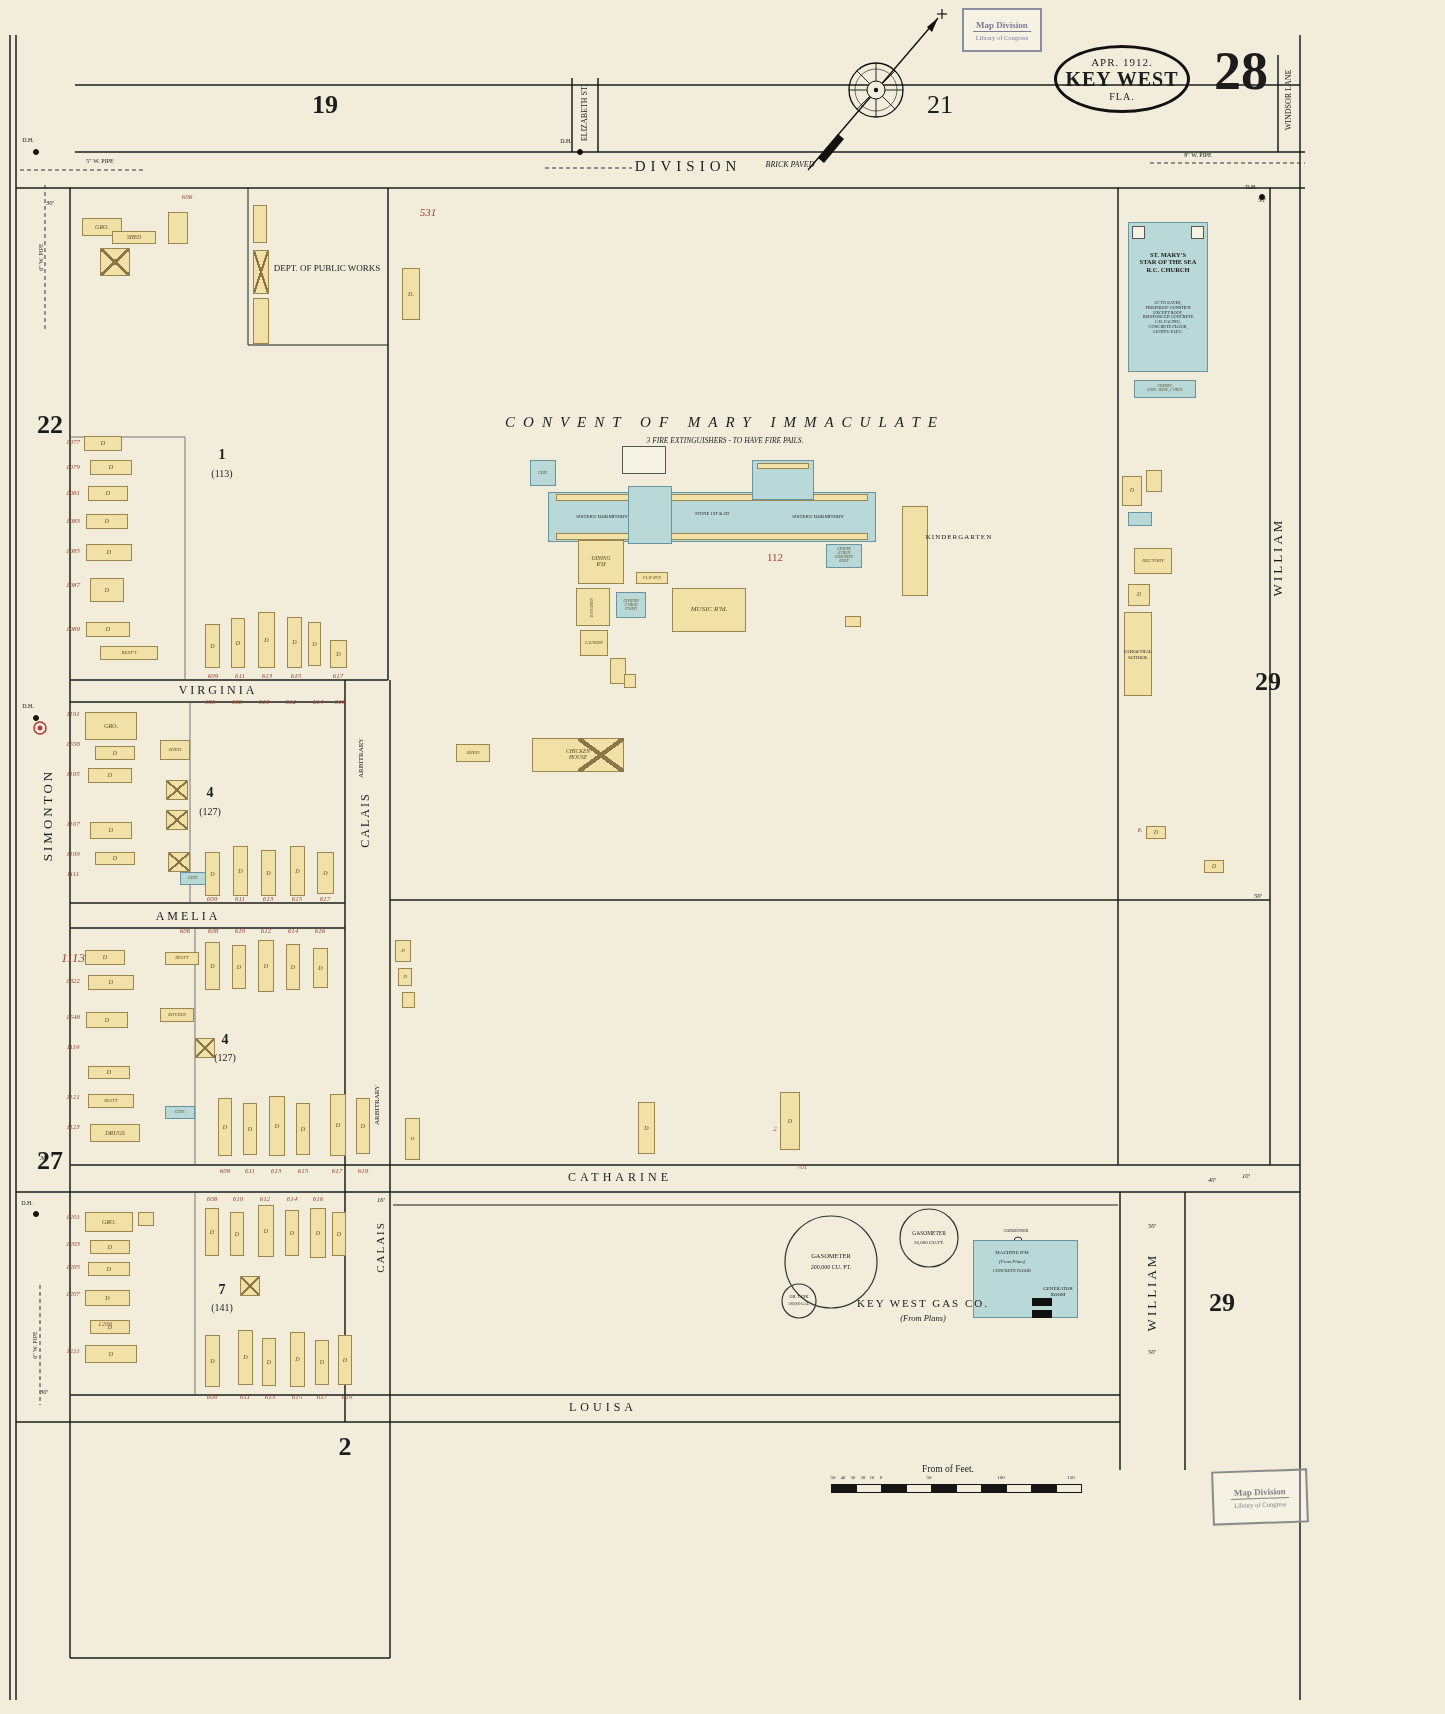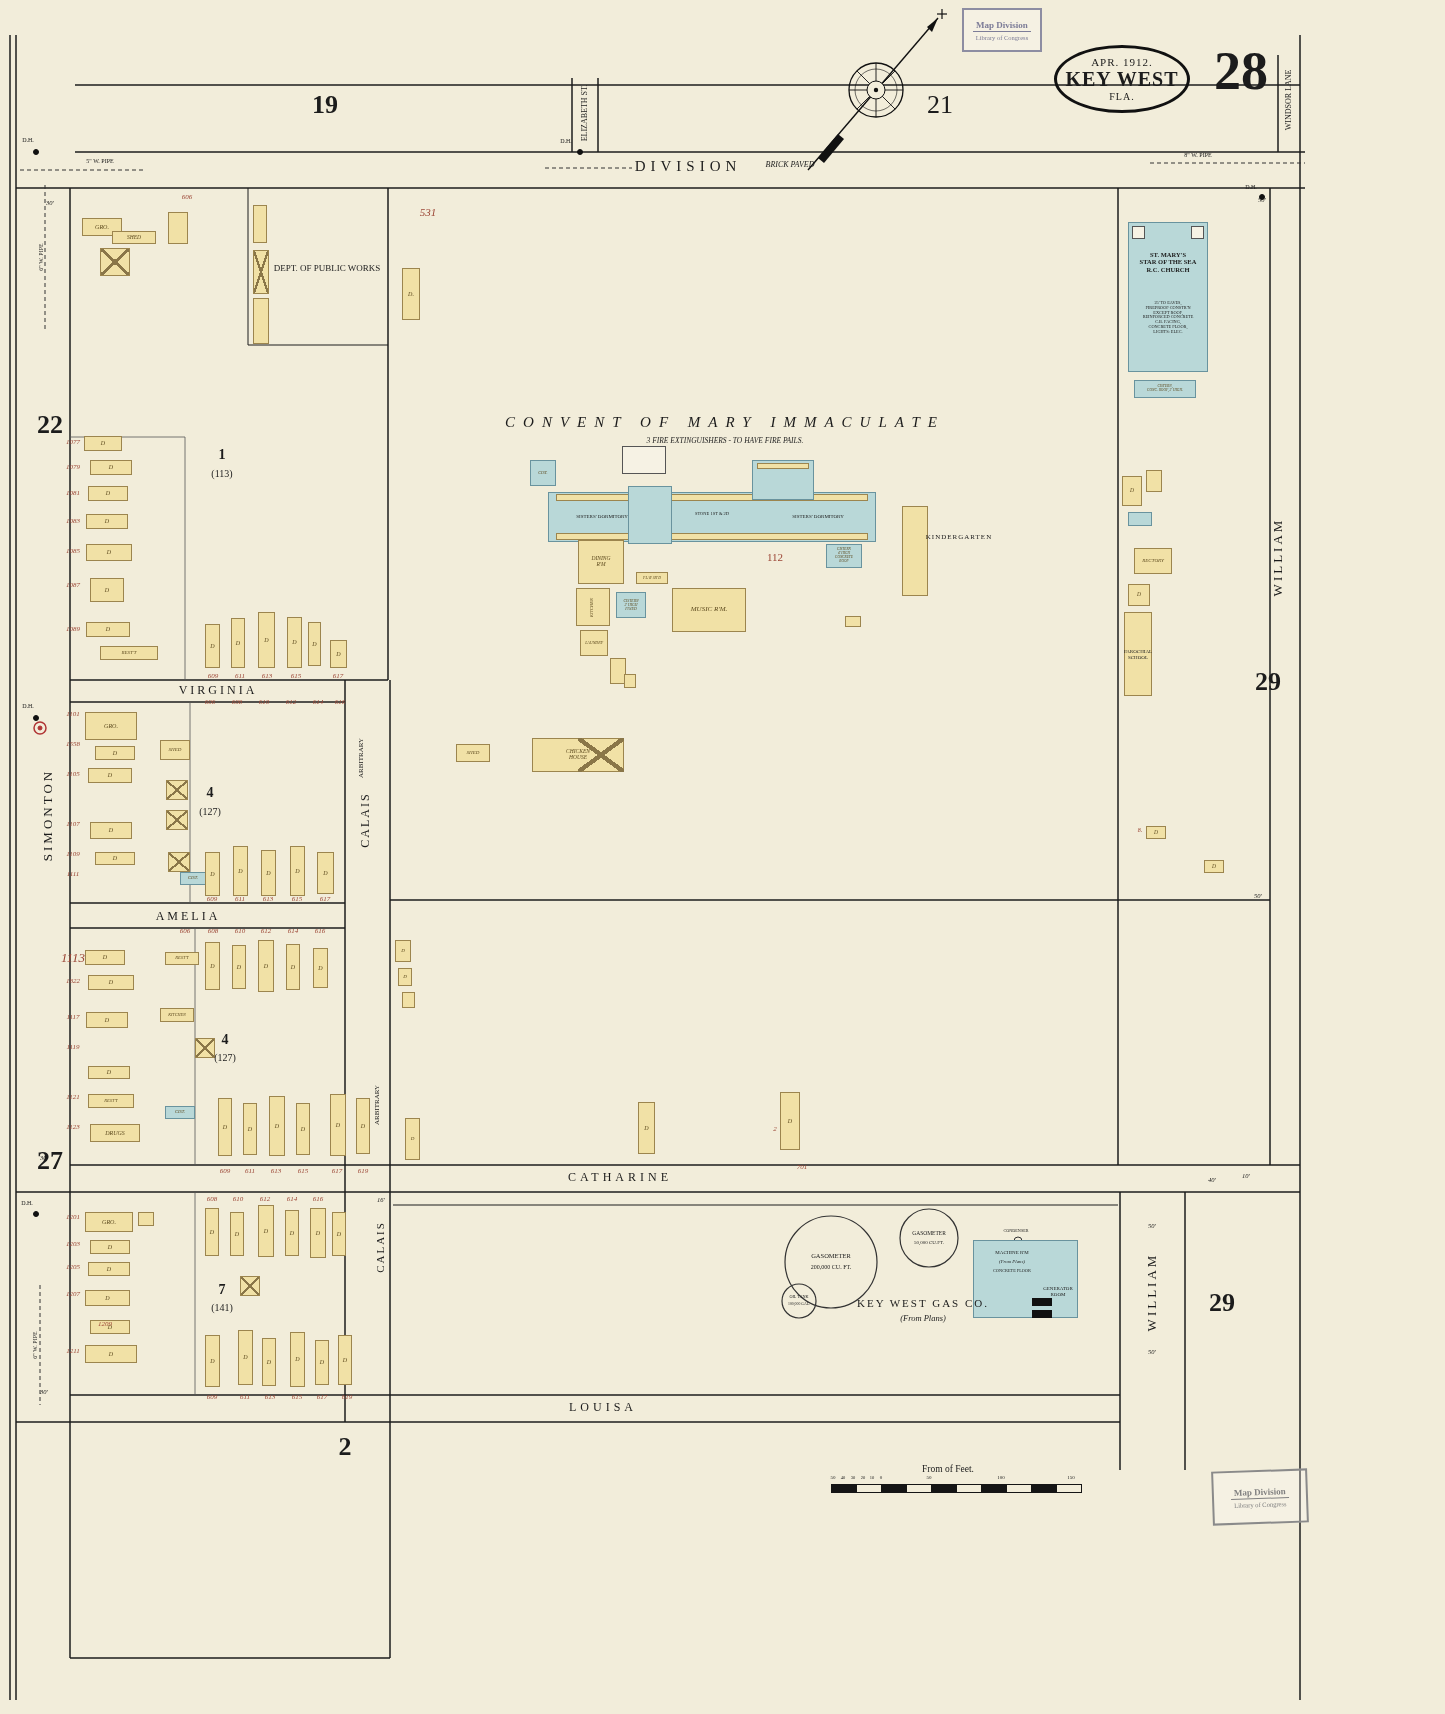--- a/index.html
+++ b/index.html
@@ -552,21 +552,21 @@
     <div class="txt" style="left: 297px; top: 900px; font-size: 7px; transform: translate(-50%, -50%); color: rgb(156, 70, 54); font-style: italic;">615</div>
     <div class="txt" style="left: 325px; top: 900px; font-size: 7px; transform: translate(-50%, -50%); color: rgb(156, 70, 54); font-style: italic;">617</div>
     <div class="txt" style="left: 185px; top: 932px; font-size: 7px; transform: translate(-50%, -50%); color: rgb(156, 70, 54); font-style: italic;">606</div>
     <div class="txt" style="left: 213px; top: 932px; font-size: 7px; transform: translate(-50%, -50%); color: rgb(156, 70, 54); font-style: italic;">608</div>
     <div class="txt" style="left: 240px; top: 932px; font-size: 7px; transform: translate(-50%, -50%); color: rgb(156, 70, 54); font-style: italic;">610</div>
     <div class="txt" style="left: 266px; top: 932px; font-size: 7px; transform: translate(-50%, -50%); color: rgb(156, 70, 54); font-style: italic;">612</div>
     <div class="txt" style="left: 293px; top: 932px; font-size: 7px; transform: translate(-50%, -50%); color: rgb(156, 70, 54); font-style: italic;">614</div>
     <div class="txt" style="left: 320px; top: 932px; font-size: 7px; transform: translate(-50%, -50%); color: rgb(156, 70, 54); font-style: italic;">616</div>
     <div class="txt" style="left: 73px; top: 958px; font-size: 13px; transform: translate(-50%, -50%); color: rgb(156, 70, 54); font-style: italic;">1113</div>
     <div class="txt" style="left: 73px; top: 982px; font-size: 7px; transform: translate(-50%, -50%); color: rgb(156, 70, 54); font-style: italic;">1822</div>
-    <div class="txt" style="left: 73px; top: 1018px; font-size: 7px; transform: translate(-50%, -50%); color: rgb(156, 70, 54); font-style: italic;">1117</div>
+    <div class="txt" style="left: 73px; top: 1018px; font-size: 7px; transform: translate(-50%, -50%); color: rgb(156, 70, 54); font-style: italic;">1548</div>
     <div class="txt" style="left: 73px; top: 1048px; font-size: 7px; transform: translate(-50%, -50%); color: rgb(156, 70, 54); font-style: italic;">1119</div>
     <div class="txt" style="left: 73px; top: 1098px; font-size: 7px; transform: translate(-50%, -50%); color: rgb(156, 70, 54); font-style: italic;">1121</div>
     <div class="txt" style="left: 73px; top: 1128px; font-size: 7px; transform: translate(-50%, -50%); color: rgb(156, 70, 54); font-style: italic;">1123</div>
     <div class="txt" style="left: 225px; top: 1172px; font-size: 7px; transform: translate(-50%, -50%); color: rgb(156, 70, 54); font-style: italic;">609</div>
     <div class="txt" style="left: 250px; top: 1172px; font-size: 7px; transform: translate(-50%, -50%); color: rgb(156, 70, 54); font-style: italic;">611</div>
     <div class="txt" style="left: 276px; top: 1172px; font-size: 7px; transform: translate(-50%, -50%); color: rgb(156, 70, 54); font-style: italic;">613</div>
     <div class="txt" style="left: 303px; top: 1172px; font-size: 7px; transform: translate(-50%, -50%); color: rgb(156, 70, 54); font-style: italic;">615</div>
     <div class="txt" style="left: 337px; top: 1172px; font-size: 7px; transform: translate(-50%, -50%); color: rgb(156, 70, 54); font-style: italic;">617</div>
     <div class="txt" style="left: 363px; top: 1172px; font-size: 7px; transform: translate(-50%, -50%); color: rgb(156, 70, 54); font-style: italic;">619</div>
     <div class="txt" style="left: 212px; top: 1200px; font-size: 7px; transform: translate(-50%, -50%); color: rgb(156, 70, 54); font-style: italic;">608</div>

